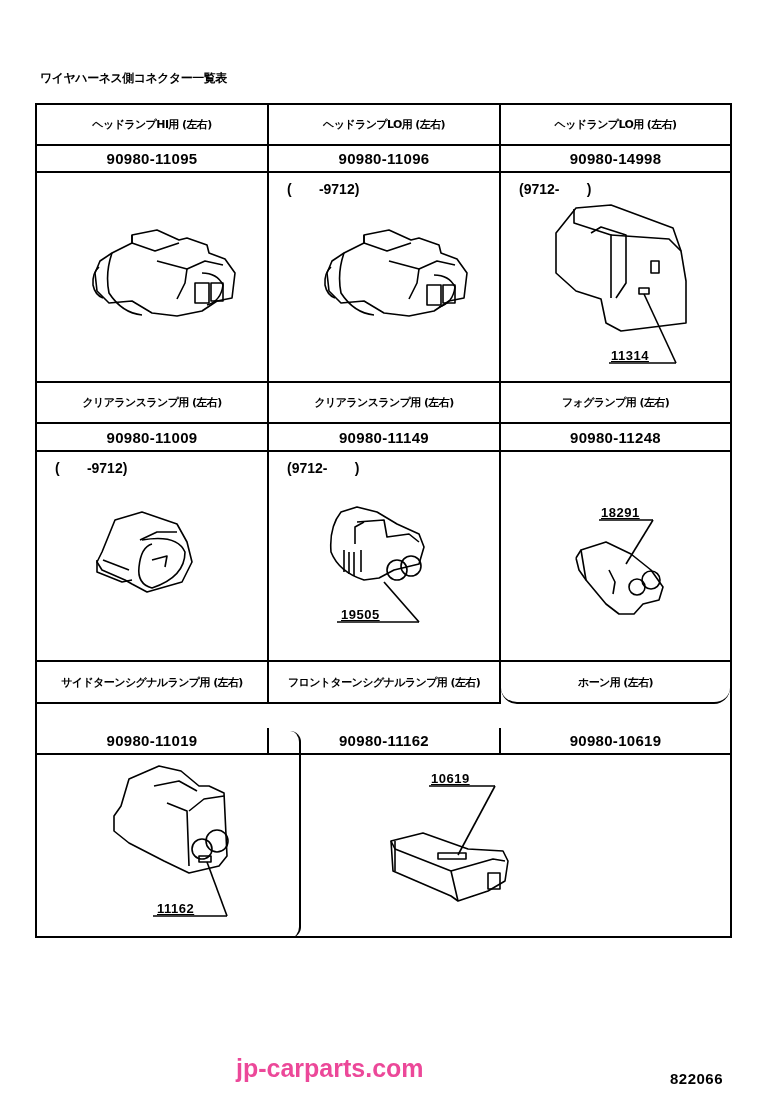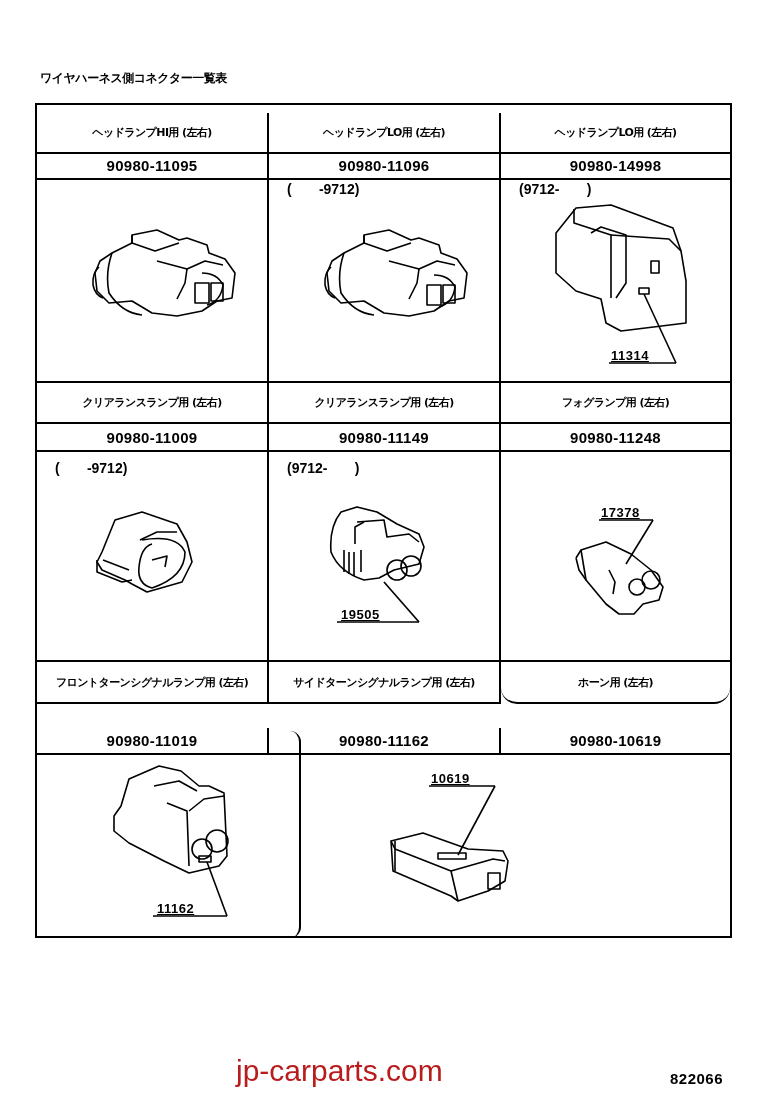--- a/index.html
+++ b/index.html
@@ -10,37 +10,37 @@
   .cell { position: relative; box-sizing: border-box; border-right: 2px solid #000; flex: 0 0 auto; }
   .cell:last-child { border-right: none; }
   .c0 { width: 232px; } .c1 { width: 232px; } .c2 { width: 229px; }
   .hdr { border-bottom: 2px solid #000; display: flex; align-items: center; justify-content: center; font-size: 11px; font-weight: bold; letter-spacing: -0.6px; }
   .pn { border-bottom: 2px solid #000; display: flex; align-items: center; justify-content: center; font-size: 15px; font-weight: bold; font-family: "Liberation Sans", sans-serif; letter-spacing: 0.3px; }
   .img { border-bottom: 2px solid #000; }
   .img.last { border-bottom: none; margin-left: 32px; }
   .date-note { position: absolute; left: 18px; top: 8px; font-size: 14px; font-family: "Liberation Sans", sans-serif; font-weight: bold; white-space: pre; }
   .drawing { position: absolute; left: 0; top: 0; }
   .callout { position: absolute; font-size: 13px; font-weight: bold; font-family: "Liberation Sans", sans-serif; text-decoration: underline; letter-spacing: 0.5px; }
-  .watermark { position: absolute; left: 236px; top: 1054px; font-size: 30px; color: #b91c1c; font-family: "Liberation Sans", sans-serif; }
+  .watermark { position: absolute; left: 236px; top: 1054px; font-size: 25px; color: #ec4899; font-family: "Liberation Sans", sans-serif; font-weight: bold; }
   .page-code { position: absolute; left: 670px; top: 1070px; font-size: 15px; font-weight: bold; font-family: "Liberation Sans", sans-serif; letter-spacing: 0.5px; }
   svg path, svg rect, svg circle, svg ellipse, svg line, svg polyline { fill: none; stroke: #000; stroke-width: 1.6; stroke-linejoin: round; }
 </style>
 </head>
 <body>
 
 <div class="page-title">ワイヤハーネス側コネクター一覧表</div>
 
 <div class="grid">
 
-  <div class="row" style="top:8px;text-align:right;">
+  <div class="row" style="top:0;text-align:right;">
     <div class="cell c0 hdr" style="height:41px;">ヘッドランプHI用 (左右)</div>
     <div class="cell c1 hdr" style="height:41px;">ヘッドランプLO用 (左右)</div>
     <div class="cell c2 hdr" style="height:41px;">ヘッドランプLO用 (左右)</div>
   </div>
-  <div class="row" style="top:41px;margin-top:7px;">
+  <div class="row" style="top:41px;">
     <div class="cell c0 pn" style="height:27px;">90980-11095</div>
     <div class="cell c1 pn" style="height:27px;">90980-11096</div>
     <div class="cell c2 pn" style="height:27px;">90980-14998</div>
   </div>
   <div class="row" style="top:68px;">
 
     <div class="cell c0 img" style="height:210px;">
       <svg class="drawing" width="230" height="208">
         <path d="M95,62 L120,57 L142,67 L150,65 L170,72 L172,80 L188,86 L198,100 L195,125 L180,128 L165,138 L140,143 L115,140 L95,128 L72,130 L60,118 L58,100 L63,88 L75,80 L95,70 Z"></path>
         <path d="M62,94 Q55,100 56,112 Q58,122 66,125"></path>
@@ -127,27 +127,27 @@
     <div class="cell c2 img" style="height:210px;">
       <svg class="drawing" width="227" height="208">
         <path d="M80,98 L105,90 L130,102 L150,118 L162,135 L158,148 L142,152 L133,162 L118,162 L105,152 L85,128 Z"></path>
         <path d="M75,106 L80,98 M75,106 L78,118 L85,128"></path>
         <circle cx="136" cy="135" r="8"></circle>
         <circle cx="150" cy="128" r="9"></circle>
         <path d="M108,118 L114,130 L112,142"></path>
         <line x1="125" y1="112" x2="152" y2="68"></line>
         <line x1="98" y1="68" x2="152" y2="68"></line>
       </svg>
-      <div class="callout" style="left:100px; top:53px;">17378</div>
+      <div class="callout" style="left:100px; top:53px;">18291</div>
     </div>
   </div>
 
   <div class="row" style="top:557px;">
+    <div class="cell c1 hdr" style="height:42px;">サイドターンシグナルランプ用 (左右)</div>
     <div class="cell c0 hdr" style="height:42px;">フロントターンシグナルランプ用 (左右)</div>
-    <div class="cell c1 hdr" style="height:42px;">サイドターンシグナルランプ用 (左右)</div>
     <div class="cell c2 hdr" style="height:42px;border-radius:16px;">ホーン用 (左右)</div>
   </div>
   <div class="row" style="top:599px;margin-top:24px;">
     <div class="cell c0 pn" style="height:27px;">90980-11019</div>
     <div class="cell c1 pn" style="height:27px;">90980-11162</div>
     <div class="cell c2 pn" style="height:27px;">90980-10619</div>
   </div>
   <div class="row" style="top:626px;">
 
 

